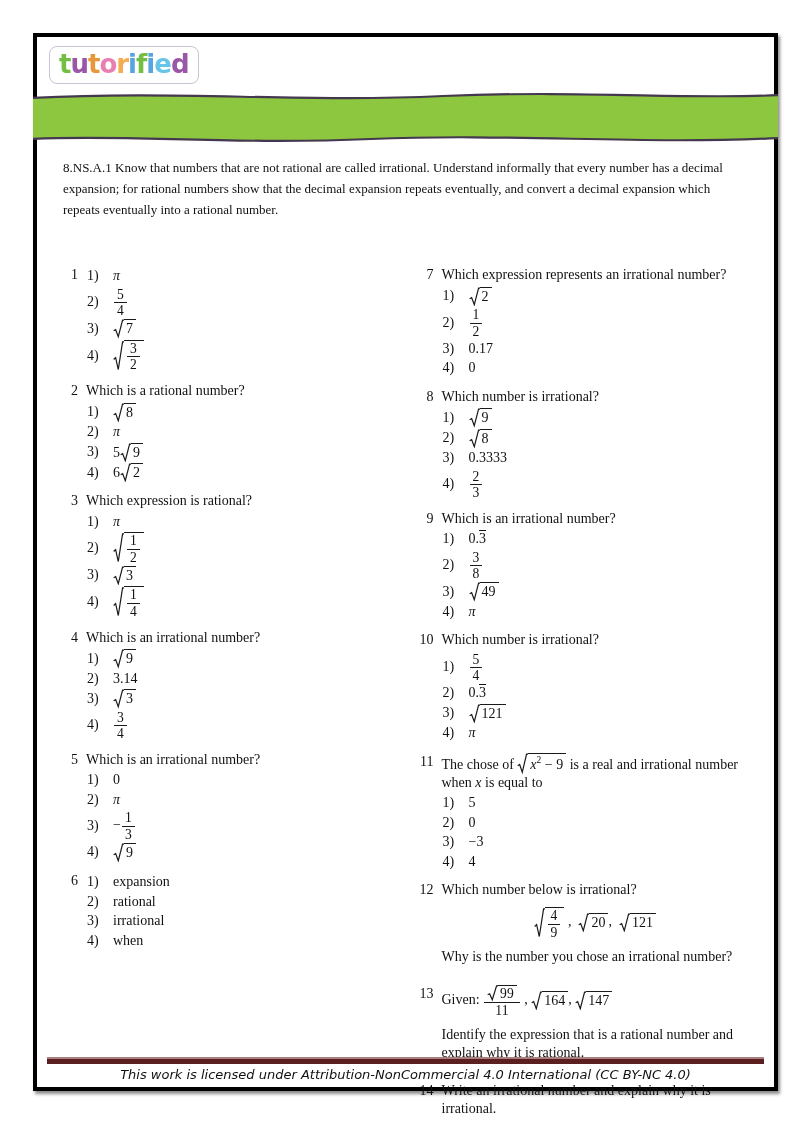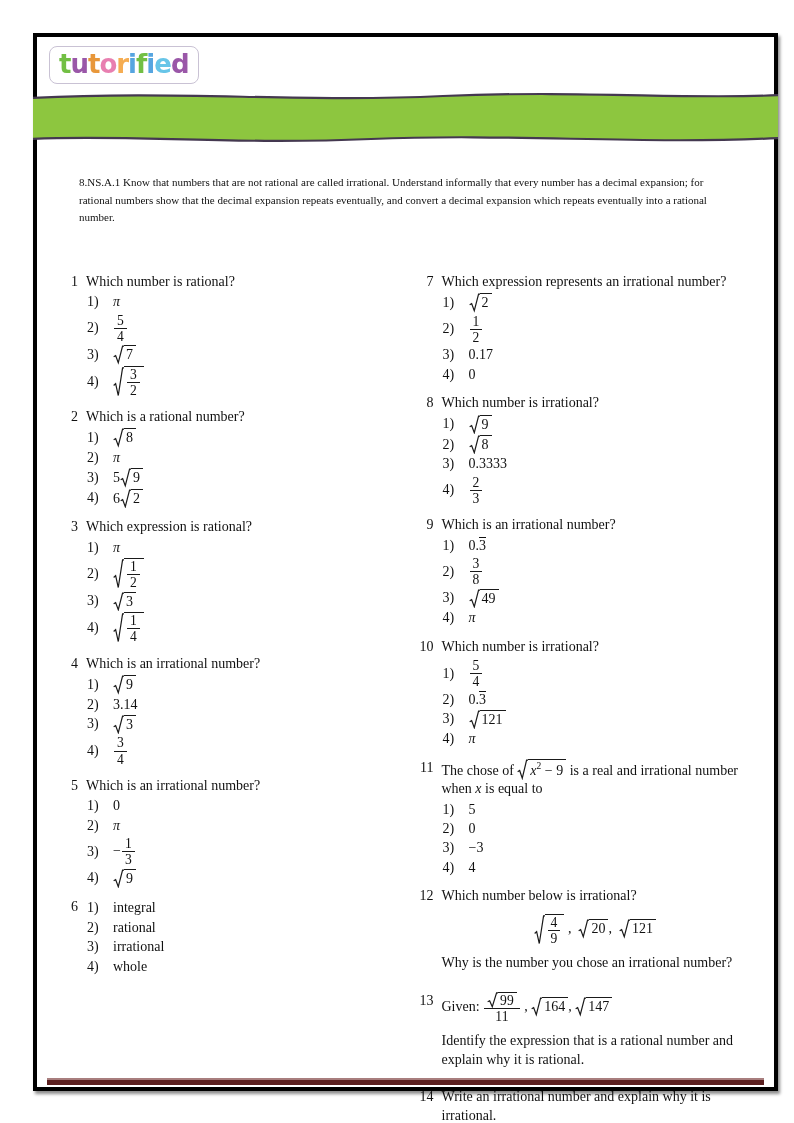--- a/index.html
+++ b/index.html
@@ -26,21 +26,21 @@
   .banner svg{position:absolute;left:0;top:0;width:100%;height:100%;}
   .wave-fill{fill:var(--banner-green,#8dc63f);}
   .wave-line{fill:none;stroke:var(--banner-wave,#443850);stroke-width:2.2px;}
   .banner-title{
     position:absolute;left:22px;top:50%;transform:translateY(-52%);
     font-family:"DejaVu Sans", sans-serif;font-size:28px;white-space:nowrap;
     color:var(--title-text,#f5fbec);
   }
   
   .content{position:absolute;top:121px;left:0;right:0;padding:0 26px;}
-  .standard{margin:16px;font-size:11px;line-height:1.6;}
+  .standard{margin:0;font-size:13px;line-height:1.6;}
   .qcols{display:flex;gap:26px;margin-top:46px;}
   .qcol{flex:1;min-width:0;}
   
   .q{display:flex;margin-bottom:9px;font-size:14px;line-height:1.32;}
   .q-num{width:15px;text-align:right;margin-right:8px;flex:none;}
   .q-body{flex:1;min-width:0;}
   .q-prompt{margin-bottom:2px;}
   .choice{display:flex;align-items:center;margin:1px 0;}
   .c-label{width:26px;flex:none;margin-left:1px;}
   .c-val{display:inline-block;}
@@ -86,21 +86,20 @@
     </svg>
   </div>
 
   <div class="content">
     <p class="standard">8.NS.A.1 Know that numbers that are not rational are called irrational. Understand informally that every number has a decimal expansion; for rational numbers show that the decimal expansion repeats eventually, and convert a decimal expansion which repeats eventually into a rational number.</p>
     <div class="qcols">
       <div class="qcol" id="col-left">
           <div class="q">
             <div class="q-num">1</div>
             <div class="q-body">
-              <div class="q-prompt"><span>Which number is rational?</span></div>
               <div class="choice">
                 <span class="c-label">1)</span>
                 <span class="c-val"><em class="math-var">π</em></span>
               </div>
               <div class="choice">
                 <span class="c-label">2)</span>
                 <span class="c-val"><span class="frac">
                     <span class="num">5</span>
                     <span class="den">4</span>
                   </span></span>
@@ -271,33 +270,33 @@
                     <span class="sqrt-body"><span>9</span></span>
                   </span></span>
               </div>
             </div>
           </div>
           <div class="q">
             <div class="q-num">6</div>
             <div class="q-body">
               <div class="choice">
                 <span class="c-label">1)</span>
-                <span class="c-val"><span>integral</span></span>
+                <span class="c-val"><span>expansion</span></span>
               </div>
               <div class="choice">
                 <span class="c-label">2)</span>
                 <span class="c-val"><span>rational</span></span>
               </div>
               <div class="choice">
                 <span class="c-label">3)</span>
                 <span class="c-val"><span>irrational</span></span>
               </div>
               <div class="choice">
                 <span class="c-label">4)</span>
-                <span class="c-val"><span>whole</span></span>
+                <span class="c-val"><span>when</span></span>
               </div>
             </div>
           </div>
         </div>
       <div class="qcol" id="col-right">
           <div class="q">
             <div class="q-num">7</div>
             <div class="q-body">
               <div class="q-prompt"><span>Which expression represents an irrational number?</span></div>
               <div class="choice">
@@ -504,15 +503,16 @@
             <div class="q-body">
               <div class="q-prompt"><span>Write an irrational number and explain why it is irrational.</span></div>
             </div>
           </div>
         </div>
     </div>
   </div>
 
   <div class="footer">
     <div class="footer-bar"></div>
+    <div class="license">This work is licensed under Attribution-NonCommercial 4.0 International (CC BY-NC 4.0)</div>
   </div>
 
 </div>
 
 </body></html>

